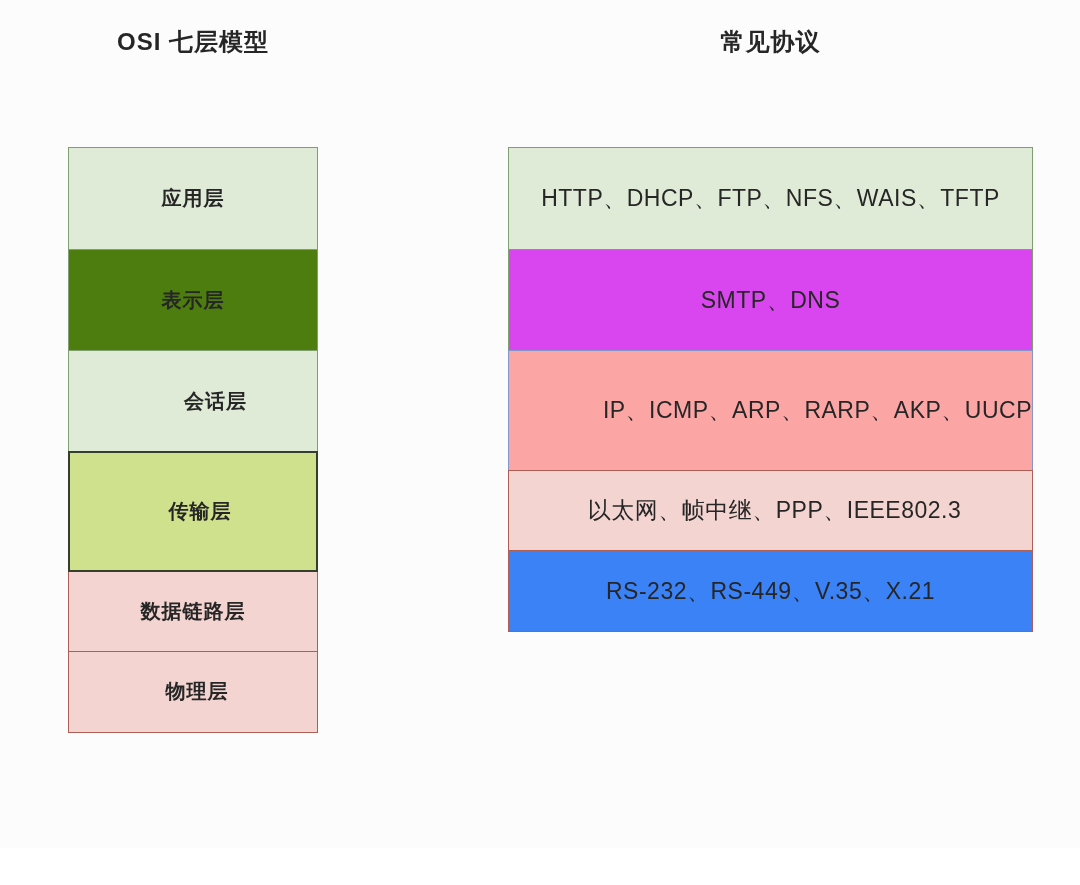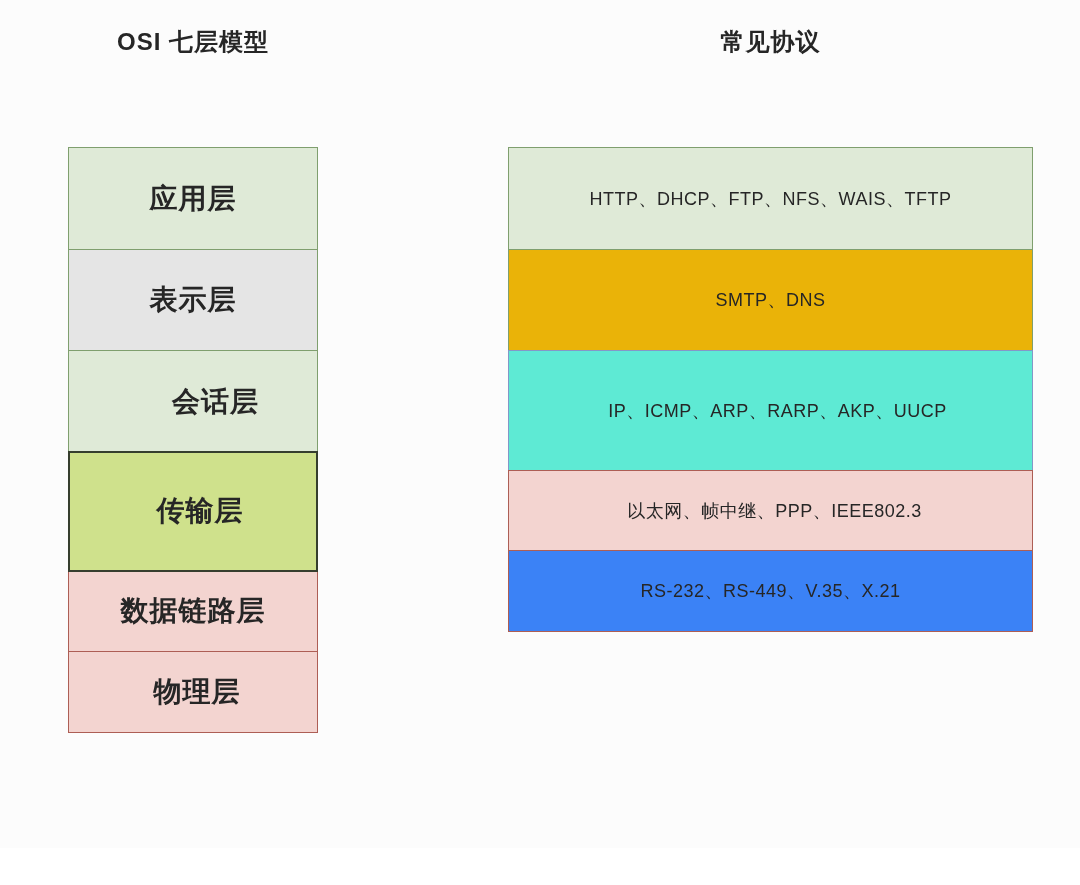--- a/index.html
+++ b/index.html
@@ -49,71 +49,71 @@
   .r-mid   { height: 103px; }
   .r-tall  { height: 121px; padding-left: 14px; }
   .r-short { height: 82px; }
   
   .emphasis {
     border-width: 2.5px;
     z-index: 3;
     margin-top: -2.5px;
   }
   .layer-label {
-    font-size: 28px;
+    font-size: 20px;
     font-weight: 600;
     letter-spacing: 1px;
     text-align: center;
   }
   .protocol-label {
-    font-size: 18px;
+    font-size: 23px;
     font-weight: 500;
     letter-spacing: 0.5px;
     text-align: center;
     white-space: nowrap;
   }
 </style>
 </head>
 <body>
 
 <div class="canvas">
 
   <div class="col-title title-left">OSI 七层模型</div>
 
   <div class="col-title title-right">常见协议</div>
 
   <div class="stack stack-left">
     <div class="layer-row r-mid" style="background-color: rgb(223, 234, 215); border-color: rgb(127, 159, 110);">
       <span class="layer-label">应用层</span>
     </div>
-    <div class="layer-row r-mid" style="background-color: #e5e5e5; border-color: rgb(127, 159, 110);">
+    <div class="layer-row r-mid" style="background-color: #4d7c0f; border-color: rgb(127, 159, 110);">
       <span class="layer-label">表示层</span>
     </div>
     <div class="layer-row r-mid" style="background-color: rgb(223, 234, 215); border-color: rgb(127, 159, 110); padding-left: 45px;">
       <span class="layer-label">会话层</span>
     </div>
     <div class="layer-row r-tall emphasis" style="background-color: rgb(207, 225, 140); border-color: rgb(54, 62, 46);">
       <span class="layer-label">传输层</span>
     </div>
     <div class="layer-row r-short" style="background-color: rgb(243, 212, 208); border-color: rgb(173, 94, 85);">
       <span class="layer-label">数据链路层</span>
     </div>
     <div class="layer-row r-short" style="background-color: rgb(243, 212, 208); border-color: rgb(173, 94, 85); padding-left: 8px;">
       <span class="layer-label">物理层</span>
     </div>
   </div>
 
   <div class="stack stack-right">
     <div class="layer-row r-mid" style="background-color: rgb(223, 234, 215); border-color: rgb(127, 159, 110);">
       <span class="protocol-label">HTTP、DHCP、FTP、NFS、WAIS、TFTP</span>
     </div>
-    <div class="layer-row r-mid" style="background-color: #eab308; border-color: rgb(127, 159, 110);">
+    <div class="layer-row r-mid" style="background-color: #d946ef; border-color: rgb(127, 159, 110);">
       <span class="protocol-label">SMTP、DNS</span>
     </div>
-    <div class="layer-row r-tall" style="background-color: #5eead4; border-color: rgb(132, 151, 200);">
+    <div class="layer-row r-tall" style="background-color: #fca5a5; border-color: rgb(132, 151, 200); justify-content: flex-end;">
       <span class="protocol-label">IP、ICMP、ARP、RARP、AKP、UUCP</span>
     </div>
     <div class="layer-row r-short" style="background-color: rgb(243, 212, 208); border-color: rgb(173, 94, 85); padding-left: 8px;">
       <span class="protocol-label">以太网、帧中继、PPP、IEEE802.3</span>
     </div>
     <div class="layer-row r-short" style="background-color: #3b82f6; border-color: rgb(173, 94, 85);">
       <span class="protocol-label">RS-232、RS-449、V.35、X.21</span>
     </div>
   </div>
 

